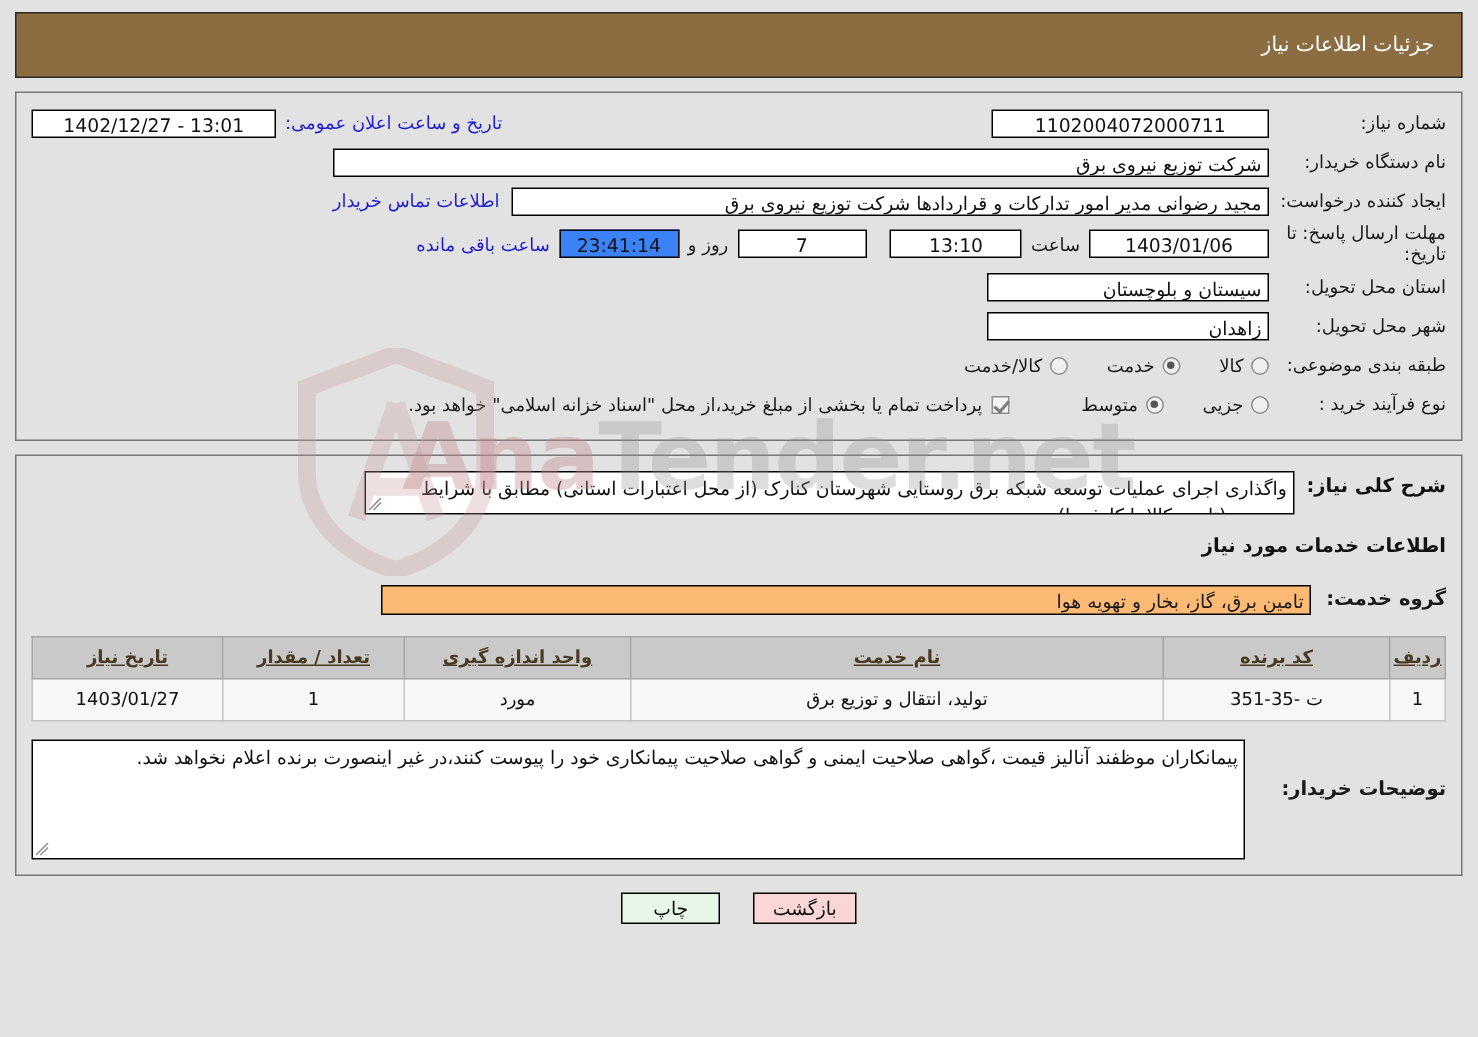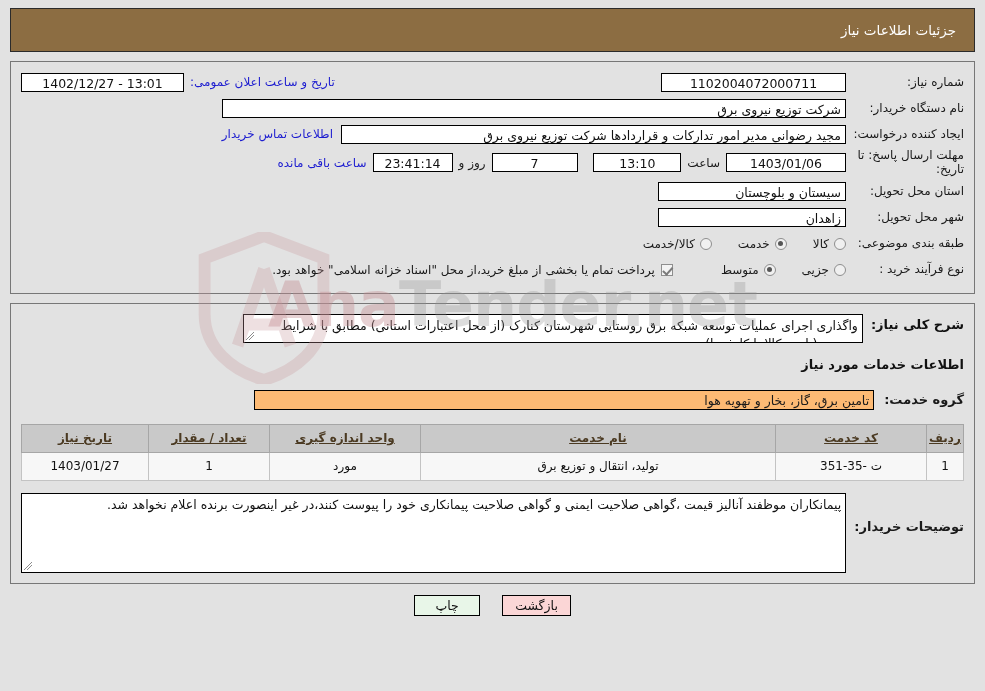--- a/index.html
+++ b/index.html
@@ -113,21 +113,21 @@
     font-size: 12.5px;
     padding: 0 4px;
     box-sizing: border-box;
     color: #111;
     text-align: center;
     overflow: hidden;
     white-space: nowrap;
   }
   .fld.r { text-align: right; }
   .fld.num { font-family: "DejaVu Sans", sans-serif; direction: ltr; }
-  .fld.yellow { background: #ffffff; }
+  .fld.yellow { background: #3b82f6; }
 
   .w-needno { width: 185px; }
   .w-date   { width: 120px; }
   .w-time   { width: 88px; }
   .w-days   { width: 86px; }
   .w-count  { width: 80px; }
   .w-prov   { width: 188px; }
   .w-city   { width: 188px; }
   .w-pub    { width: 163px; }
 
@@ -286,20 +286,21 @@
     display: flex;
     align-items: flex-start;
     margin-top: 12px;
   }
   .notes-lbl {
     font-weight: bold;
     font-size: 13px;
     padding-left: 8px;
     padding-top: 26px;
     white-space: nowrap;
+    margin-left: 16px;
   }
   .ta-notes {
     width: 840px;
     height: 80px;
   }
 
   
   .footer {
     margin-top: 11px;
     display: flex;
@@ -431,21 +432,21 @@
 
   <div class="svc-row">
     <span class="svc-lbl">گروه خدمت:</span>
     <span class="svc-fld">تامین برق، گاز، بخار و تهویه هوا</span>
   </div>
 
   <table class="items">
     <thead>
       <tr>
         <th class="col-idx">ردیف</th>
-        <th class="col-code">کد خدمت</th>
+        <th class="col-code">کد برنده</th>
         <th>نام خدمت</th>
         <th class="col-unit">واحد اندازه گیری</th>
         <th class="col-qty">تعداد / مقدار</th>
         <th class="col-date">تاریخ نیاز</th>
       </tr>
     </thead>
     <tbody>
       <tr>
         <td>1</td>
         <td>ت -35-351</td>

